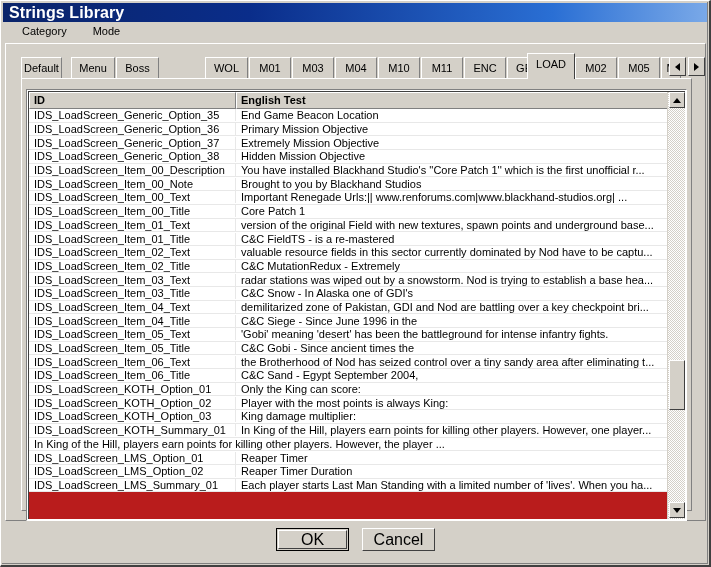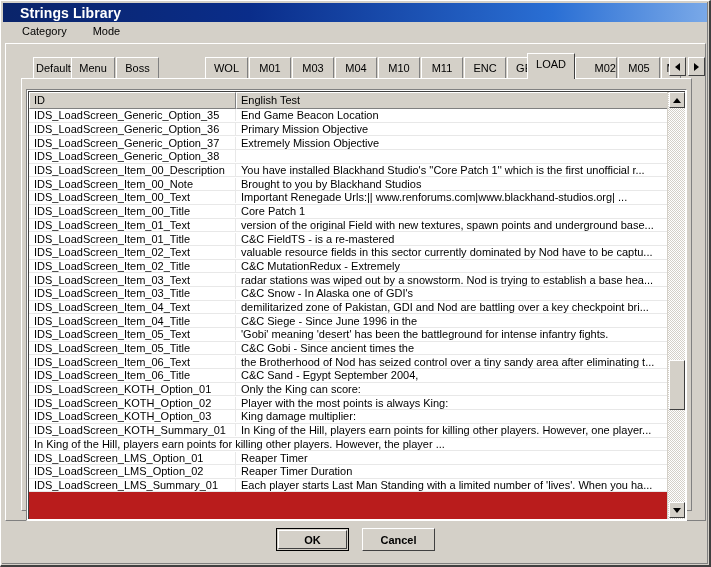--- a/index.html
+++ b/index.html
@@ -40,23 +40,23 @@
     top: 2px;
     width: 705px;
     height: 19px;
     background: linear-gradient(to right, #0a246a 0%, #0a2d8a 35%, #2a6fd4 78%, #7aa9e8 100%);
     display: flex;
     align-items: center;
     box-sizing: border-box;
   }
   .titlebar-text {
     color: #ffffff;
-    font-size: 14px;
+    font-size: 16px;
     font-weight: bold;
-    padding-left: 17px;
+    padding-left: 6px;
     letter-spacing: 0.1px;
     white-space: nowrap;
   }
 
   
   .menubar {
     position: absolute;
     left: 2px;
     top: 21px;
     width: 705px;
@@ -189,20 +189,21 @@
     overflow: hidden;
   }
 
   .lv-header {
     position: absolute;
     left: 0; top: 0;
     width: 100%;
     height: 17px;
     display: flex;
     background: #1d4ed8;
+    font-weight: bold;
   }
   .hcell {
     box-sizing: border-box;
     height: 17px;
     background: #d4d0c8;
     border-top: 1px solid #ffffff;
     border-left: 1px solid #ffffff;
     border-right: 1px solid #808080;
     border-bottom: 1px solid #808080;
     font-size: 11px;
@@ -285,30 +286,29 @@
     border-right: 1px solid #404040;
     border-bottom: 1px solid #404040;
   }
 
   
   .btn {
     position: absolute;
     box-sizing: border-box;
     height: 23px;
     background: #d4d0c8;
-    font-size: 11px;
+    font-size: 16px;
     color: #000;
     display: flex;
     align-items: center;
     justify-content: center;
     border-top: 1px solid #ffffff;
     border-left: 1px solid #ffffff;
     border-right: 1px solid #404040;
     border-bottom: 1px solid #404040;
-    font-weight: bold;
   }
   .btn.default {
     border: 1px solid #000000;
   }
   .btn.default .btn-face {
     position: absolute;
     left: 1px; top: 1px; right: 1px; bottom: 1px;
     border-top: 1px solid #ffffff;
     border-left: 1px solid #ffffff;
     border-right: 1px solid #404040;
@@ -332,21 +332,21 @@
   <div class="menubar">
     <span class="menu-item">Category</span>
     <span class="menu-item">Mode</span>
   </div>
 
   <div class="client"></div>
 
   <div class="tabpage"></div>
 
   <div class="tabstrip">
-    <div class="tab" style="left:12px;width:41px;">
+    <div class="tab" style="left:0px;width:41px;">
         <span>Default</span>
       </div>
     <div class="tab" style="left:50px;width:44px;">
         <span>Menu</span>
       </div>
     <div class="tab" style="left:95px;width:43px;">
         <span>Boss</span>
       </div>
     <div class="tab" style="left:139px;width:44px;margin-top:32px;">
         <span>Pog</span>
@@ -371,21 +371,21 @@
       </div>
     <div class="tab" style="left:443px;width:42px;">
         <span>ENC</span>
       </div>
     <div class="tab" style="left:486px;width:42px;">
         <span>GEN</span>
       </div>
     <div class="tab selected" style="left:506px;width:48px;">
         <span>LOAD</span>
       </div>
-    <div class="tab" style="left:554px;width:42px;justify-content:flex-end;">
+    <div class="tab" style="left:554px;width:42px;">
         <span>M02</span>
       </div>
     <div class="tab" style="left:597px;width:42px;">
         <span>M05</span>
       </div>
     <div class="tab" style="left:640px;width:20px;">
         <span>M</span>
       </div>
 
     <div class="tab-nav" style="left:648px;">
@@ -413,20 +413,21 @@
           <div class="row">
             <div class="cell c-id">IDS_LoadScreen_Generic_Option_36</div>
             <div class="cell c-en">Primary Mission Objective</div>
           </div>
           <div class="row">
             <div class="cell c-id">IDS_LoadScreen_Generic_Option_37</div>
             <div class="cell c-en">Extremely Mission Objective</div>
           </div>
           <div class="row">
             <div class="cell c-id">IDS_LoadScreen_Generic_Option_38</div>
+            <div class="cell c-en">Hidden Mission Objective</div>
           </div>
           <div class="row">
             <div class="cell c-id">IDS_LoadScreen_Item_00_Description</div>
             <div class="cell c-en">You have installed Blackhand Studio's ''Core Patch 1'' which is the first unofficial r...</div>
           </div>
           <div class="row">
             <div class="cell c-id">IDS_LoadScreen_Item_00_Note</div>
             <div class="cell c-en">Brought to you by Blackhand Studios</div>
           </div>
           <div class="row">

